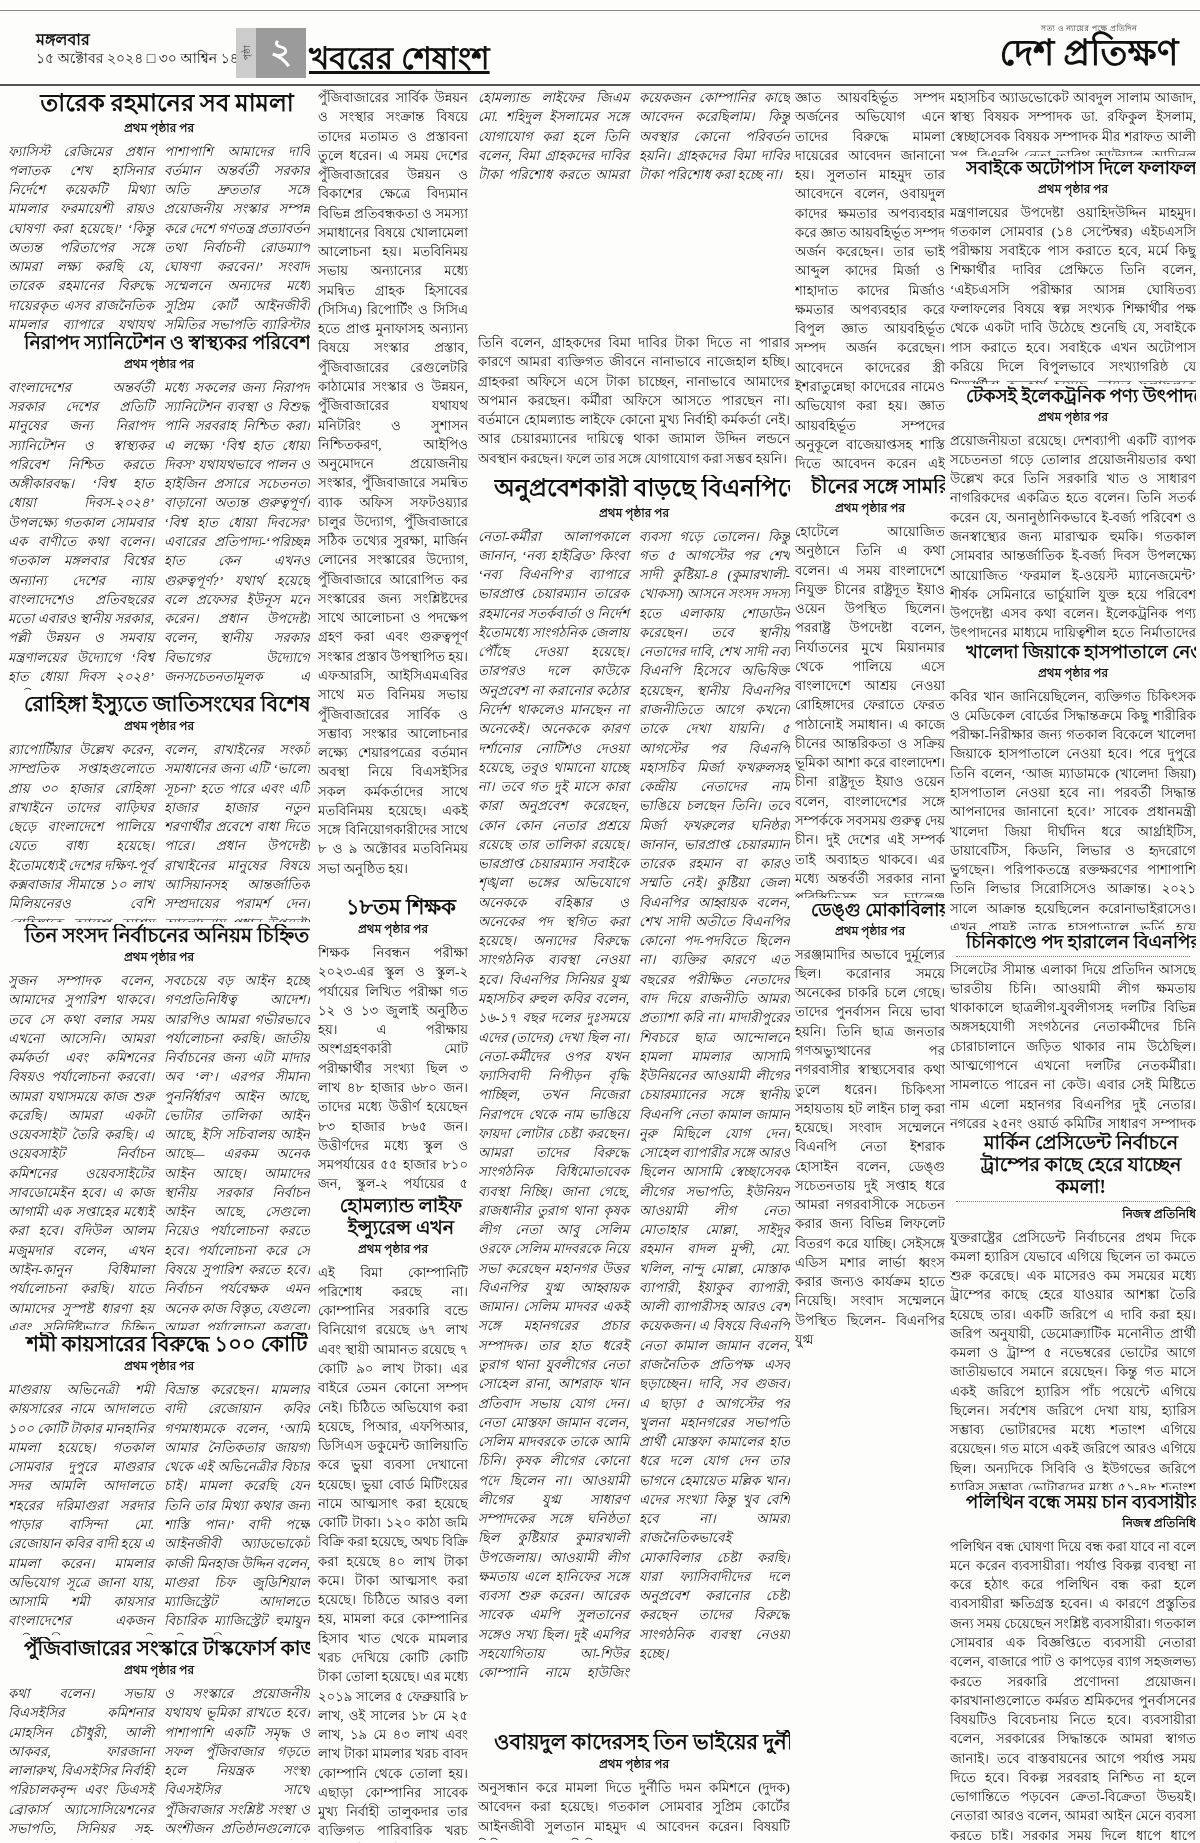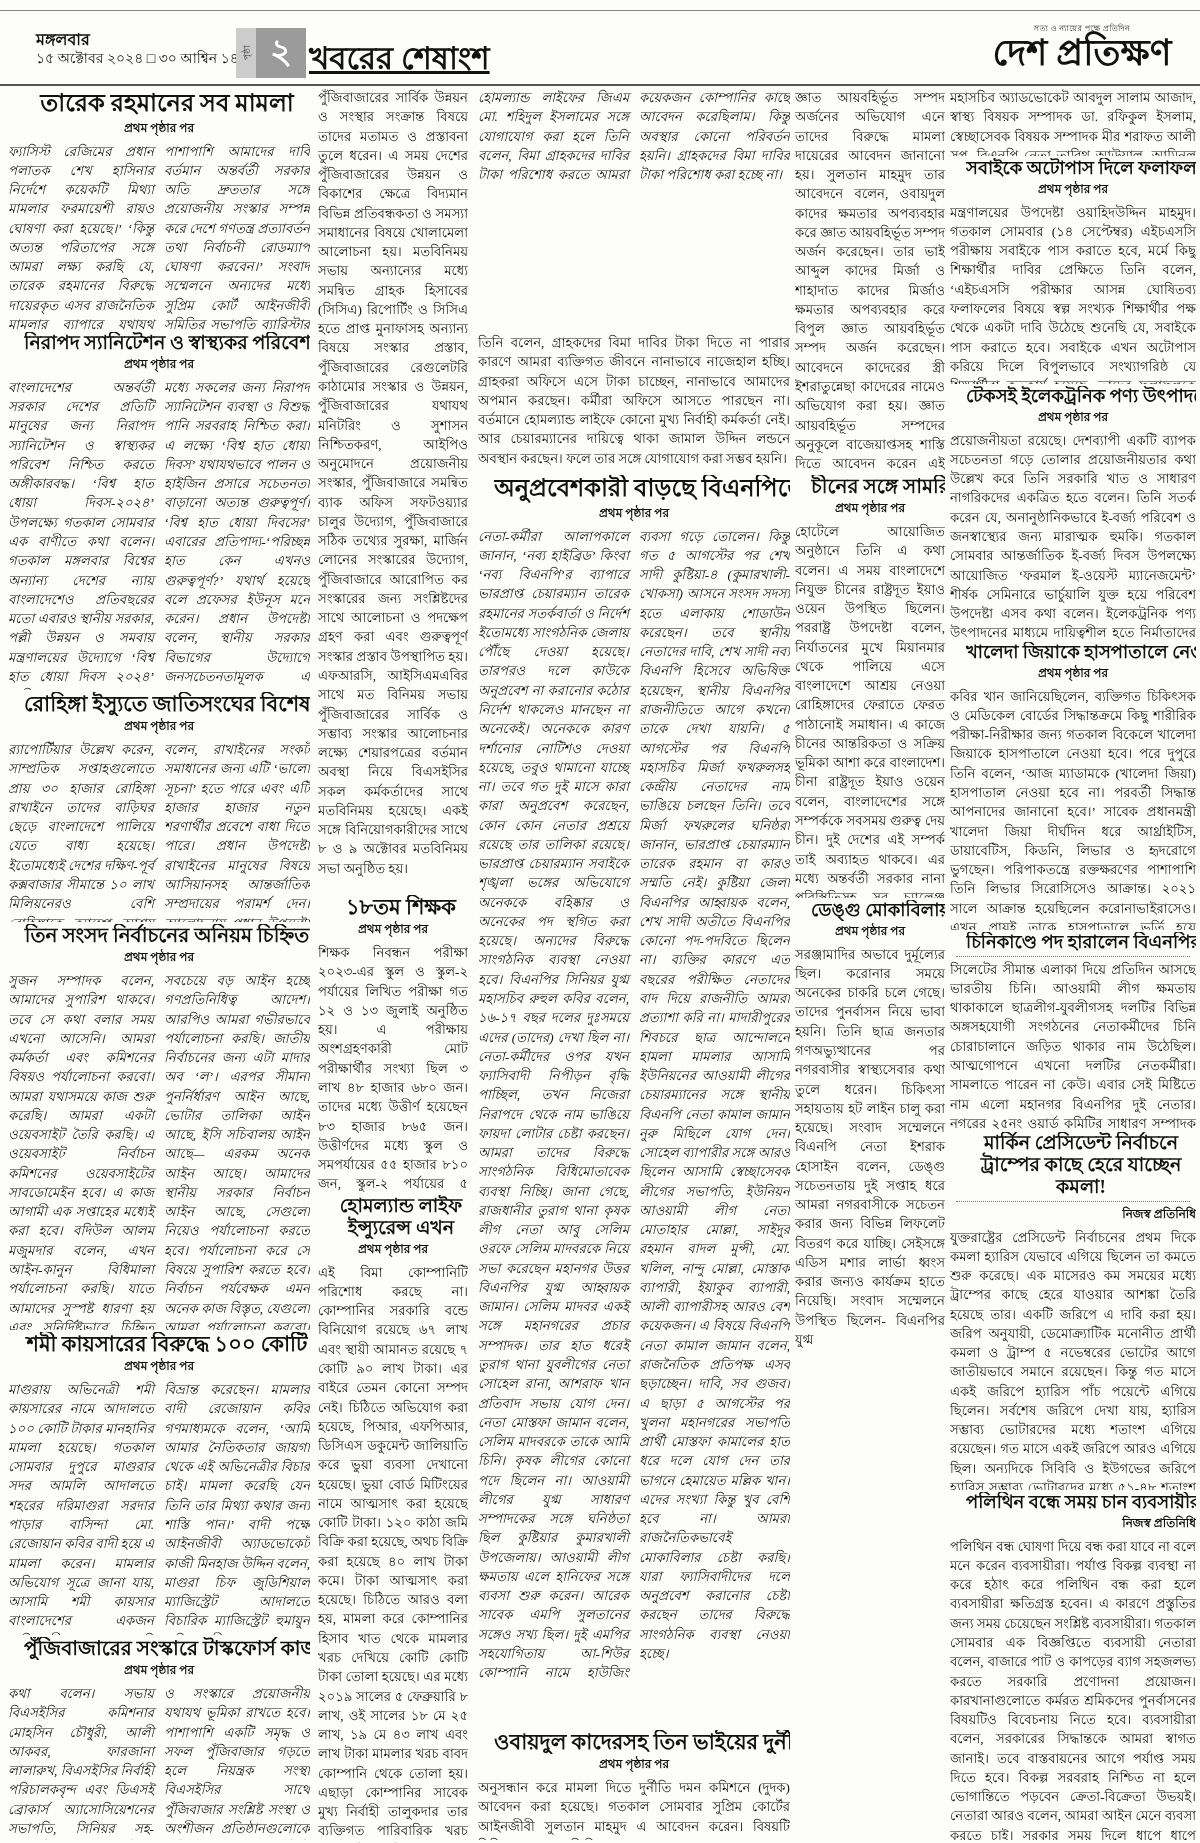--- a/index.html
+++ b/index.html
@@ -12,21 +12,21 @@
   .rule.top{top:10px;height:1px;background:#888;}
   .rule.hdr{top:84px;}
   
   .daydate{position:absolute;left:36px;top:30px;width:196px;text-align:left;line-height:1.25;}
   .daydate .day{font-weight:bold;font-size:16px;}
   .daydate .date{font-size:14px;white-space:nowrap;}
   .pagebox{position:absolute;left:236px;top:28px;height:50px;display:flex;}
   .pagebox .strip{width:20px;background:#cccccc;color:#333;font-size:9px;display:flex;align-items:center;justify-content:center;writing-mode:vertical-rl;transform:rotate(180deg);}
   .pagebox .num{width:50px;background:#9b9b9b;color:#fff;font-weight:bold;font-size:34px;display:flex;align-items:center;justify-content:center;}
   .section-title{position:absolute;left:309px;top:34px;font-size:31px;font-weight:bold;letter-spacing:0;text-decoration:underline;}
-  .masthead{position:absolute;right:8px;top:22px;width:220px;text-align:center;}
+  .masthead{position:absolute;right:1px;top:22px;width:220px;text-align:center;}
   .masthead .tag{font-size:8px;color:#333;letter-spacing:.4px;}
   .masthead .logo{font-size:36px;font-weight:900;line-height:1.05;font-family:"Liberation Serif",serif;}
   
   .blk{position:absolute;top:88px;height:1755px;overflow:hidden;}
   .blk-a{left:8px;width:302px;}
   .blk-b{left:318px;width:150px;}
   .blk-c{left:478px;width:312px;}
   .blk-d{left:795px;width:150px;}
   .blk-e{left:950px;width:246px;}
   article{display:block;overflow:hidden;}

